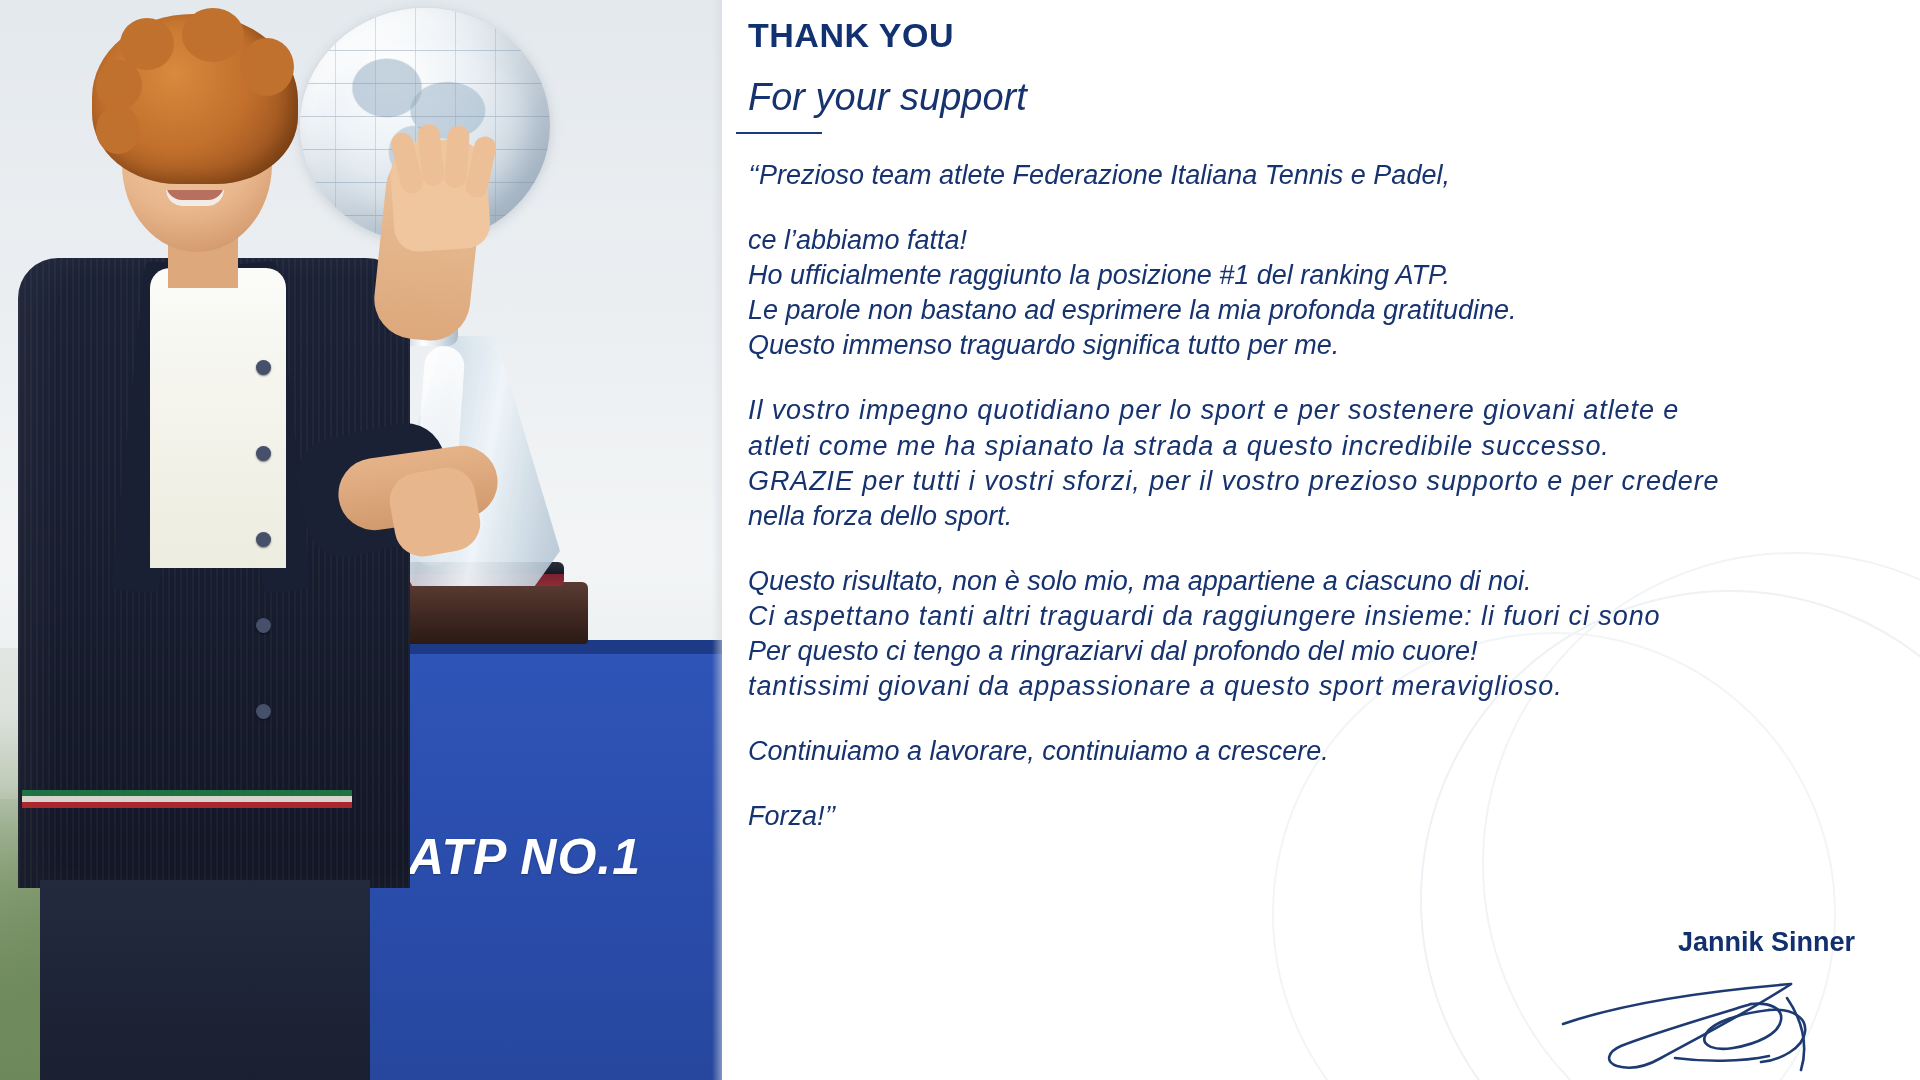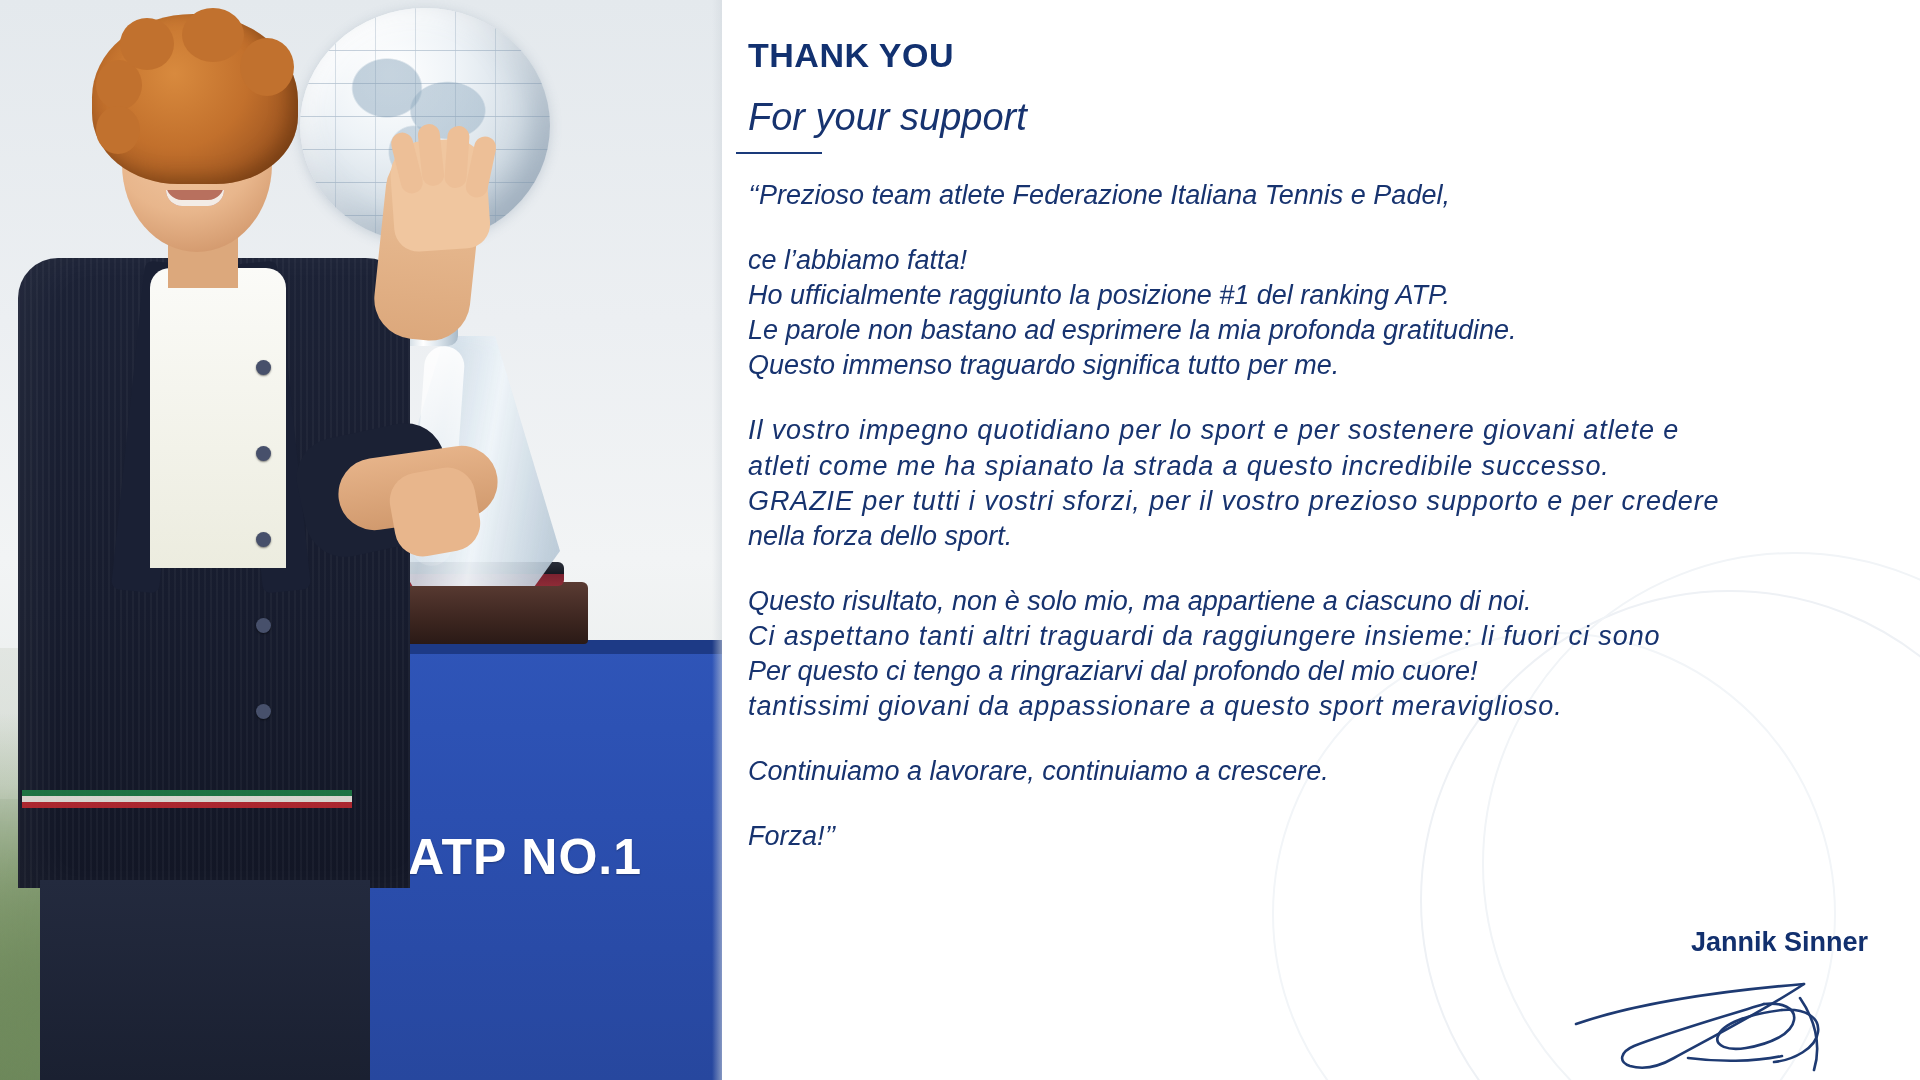--- a/index.html
+++ b/index.html
@@ -102,20 +102,21 @@
     background:linear-gradient(180deg,#2f55b8 0%, #2b4fb0 40%, #27479e 100%);
   }
   .pedestal-top {
     position:absolute; left:360px; top:640px; width:362px; height:14px;
     background:#1d3a86;
   }
   .atp-wordmark {
     position:absolute; left:408px; top:828px; width:300px; height:56px;
     color:#ffffff; font-weight:bold; font-size:50px; letter-spacing:1px;
     font-family:"Liberation Sans", sans-serif;
+    font-style:italic;
     text-shadow:0 1px 2px rgba(0,0,0,.3);
     white-space:nowrap;
   }
 
   
   .hair {
     position:absolute; left:92px; top:14px; width:206px; height:170px;
     border-radius:54% 56% 44% 46%;
     background: radial-gradient(circle at 40% 35%, #d88a3e 0%, #c2702c 45%, #9c5420 78%, #7d3f16 100%);
     box-shadow: inset -8px -6px 18px rgba(90,45,10,.5);
@@ -208,21 +209,21 @@
   }
   #watermark::after {
     content:""; position:absolute; left:-150px; top:40px;
     width:560px; height:560px; border-radius:50%;
     border:2px solid #f2f5f8;
   }
 
   .hdr { position:relative; z-index:3; padding-left: 12px; }
   #title {
     color:#123170; font-size:34px; font-weight:bold;
-    letter-spacing:.5px; line-height:1.0; margin-top:24px;
+    letter-spacing:.5px; line-height:1.0; margin-top:4px;
   }
   #subtitle {
     color:#17336f; font-size:38px; font-style:italic; font-weight:normal;
     line-height:1.0; margin-top:26px;
   }
   #title-rule {
     width:86px; height:2px; background:#1a3a7a;
     margin-top:16px; margin-left:-12px;
   }
 
@@ -241,21 +242,21 @@
     color:#17336f;
     font-size:27px;
     font-style:italic;
     line-height:1.30;
     white-space:nowrap;
     letter-spacing:0px;
   }
   .line.justify { letter-spacing:.9px; }
 
   #signature-block {
-    position:absolute; right:52px; bottom:0; z-index:4;
+    position:absolute; right:65px; bottom:0; z-index:4;
     width:440px; text-align:right;
   }
   #signature-name {
     color:#12306e; font-size:27px; font-weight:bold;
     margin-bottom:4px;
   }
   #signature-mark { display:block; margin-left:auto; }
 </style>
 </head>
 <body>

